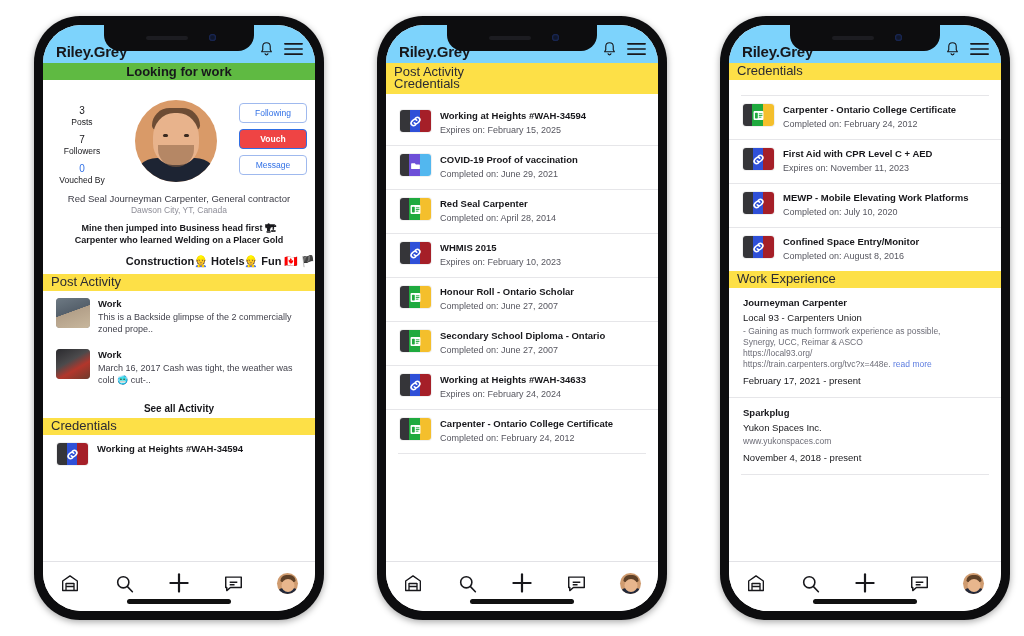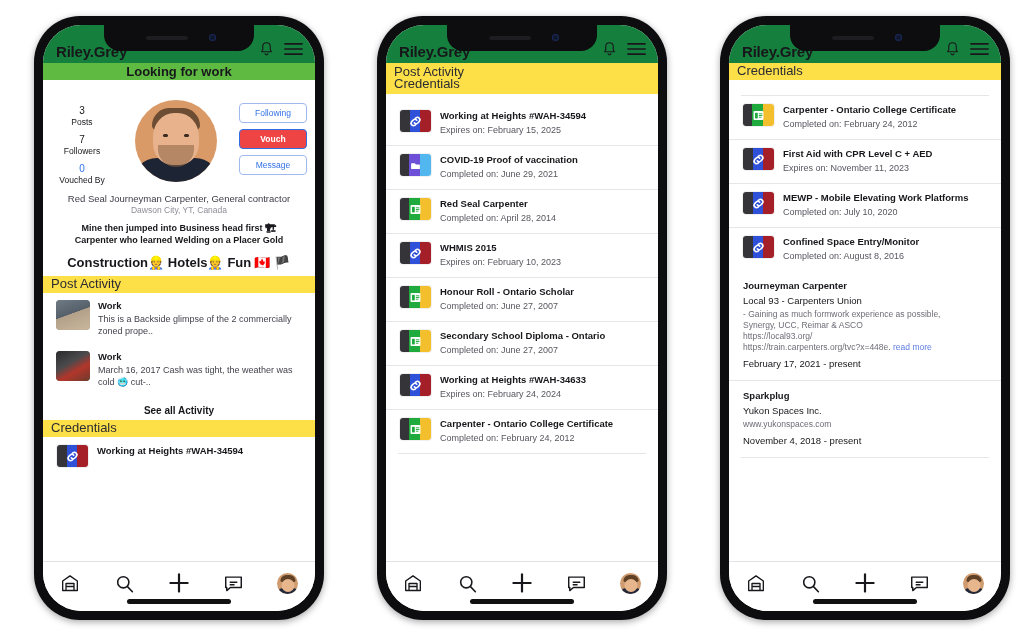--- a/index.html
+++ b/index.html
@@ -50,21 +50,21 @@
     position:absolute;bottom:7px;left:50%;transform:translateX(-50%);
     width:104px;height:5px;border-radius:3px;background:#111;
     z-index:35;
   }
 
   
   .app-header{
     position:relative;height:38px;
     display:flex;align-items:center;justify-content:space-between;
     padding:14px 12px 0 13px;
-    background:#15803d;
+    background:#7dd3fc;
     box-sizing:border-box;
   }
   .brand{font-size:15px;font-weight:bold;color:#17171b;letter-spacing:-.2px;}
   .hdr-icons{display:flex;align-items:center;gap:10px;}
   .ic{display:block;}
 
   
   .status-band{
     height:17px;background:#5fba42;
     display:flex;align-items:center;justify-content:center;
@@ -126,21 +126,21 @@
   .btn{
     font-size:8.5px;text-align:center;border-radius:4px;
     padding:4px 2px;border:1px solid #9fb9ee;color:#3271e6;background:#fff;
   }
   .btn.primary{background:#ef4444;color:#fff;border-color:#2f6fe4;font-weight:bold;}
 
   .pname{text-align:center;font-size:12.5px;font-weight:bold;color:#17171b;margin-top:5px;}
   .ptitle{text-align:center;font-size:9.5px;color:#3c3c46;margin-top:2px;padding:0 4px;white-space:nowrap;}
   .ploc{text-align:center;font-size:8.5px;color:#8e8e98;margin-top:1px;}
   .pbio{text-align:center;font-size:9px;font-weight:bold;color:#17171b;margin-top:7px;line-height:12px;padding:0 10px;}
-  .ptags{text-align:center;font-size:13px;font-weight:bold;color:#17171b;margin-top:9px;margin-bottom:6px;}
+  .ptags{text-align:right;font-size:11px;font-weight:bold;color:#17171b;margin-top:9px;margin-bottom:6px;}
 
   
   .post{display:flex;gap:8px;padding:7px 10px 7px 13px;align-items:flex-start;}
   .thumb{
     width:34px;height:30px;border-radius:4px;flex:0 0 34px;
     overflow:hidden;position:relative;background:#8d8a84;
   }
   .th-a{position:absolute;inset:0;background:linear-gradient(160deg,#6e7a84 0%,#55606b 45%,#b3a089 46%,#c8b79d 100%);}
   .th-b{position:absolute;inset:0;background:linear-gradient(170deg,#3b4f78 0%,#7d93b8 38%,#e9e9ea 39%,#cfcfd2 100%);}
   .th-c{position:absolute;inset:0;background:linear-gradient(150deg,#2a2a2e 0%,#4b4a4c 40%,#b2362b 64%,#6d3b2c 100%);}
@@ -704,20 +704,21 @@
                   </g>
                 </svg>
               </div>
           </div>
           <div class="cred-txt">
             <div class="cred-t">Confined Space Entry/Monitor</div>
             <div class="cred-d">Completed on: August 8, 2016</div>
           </div>
         </div>
 
+        <div class="sec-bar">Work Experience</div>
 
         <div class="work">
           <div class="work-t">Journeyman Carpenter</div>
           <div class="work-c">Local 93 - Carpenters Union</div>
           <div class="work-desc">
             <div>- Gaining as much formwork experience as possible,</div>
             <div>Synergy, UCC, Reimar &amp; ASCO</div>
             <div>https://local93.org/</div>
             <div><span>https://train.carpenters.org/tvc?x=448e.</span>
               <span class="more">read more</span></div>

